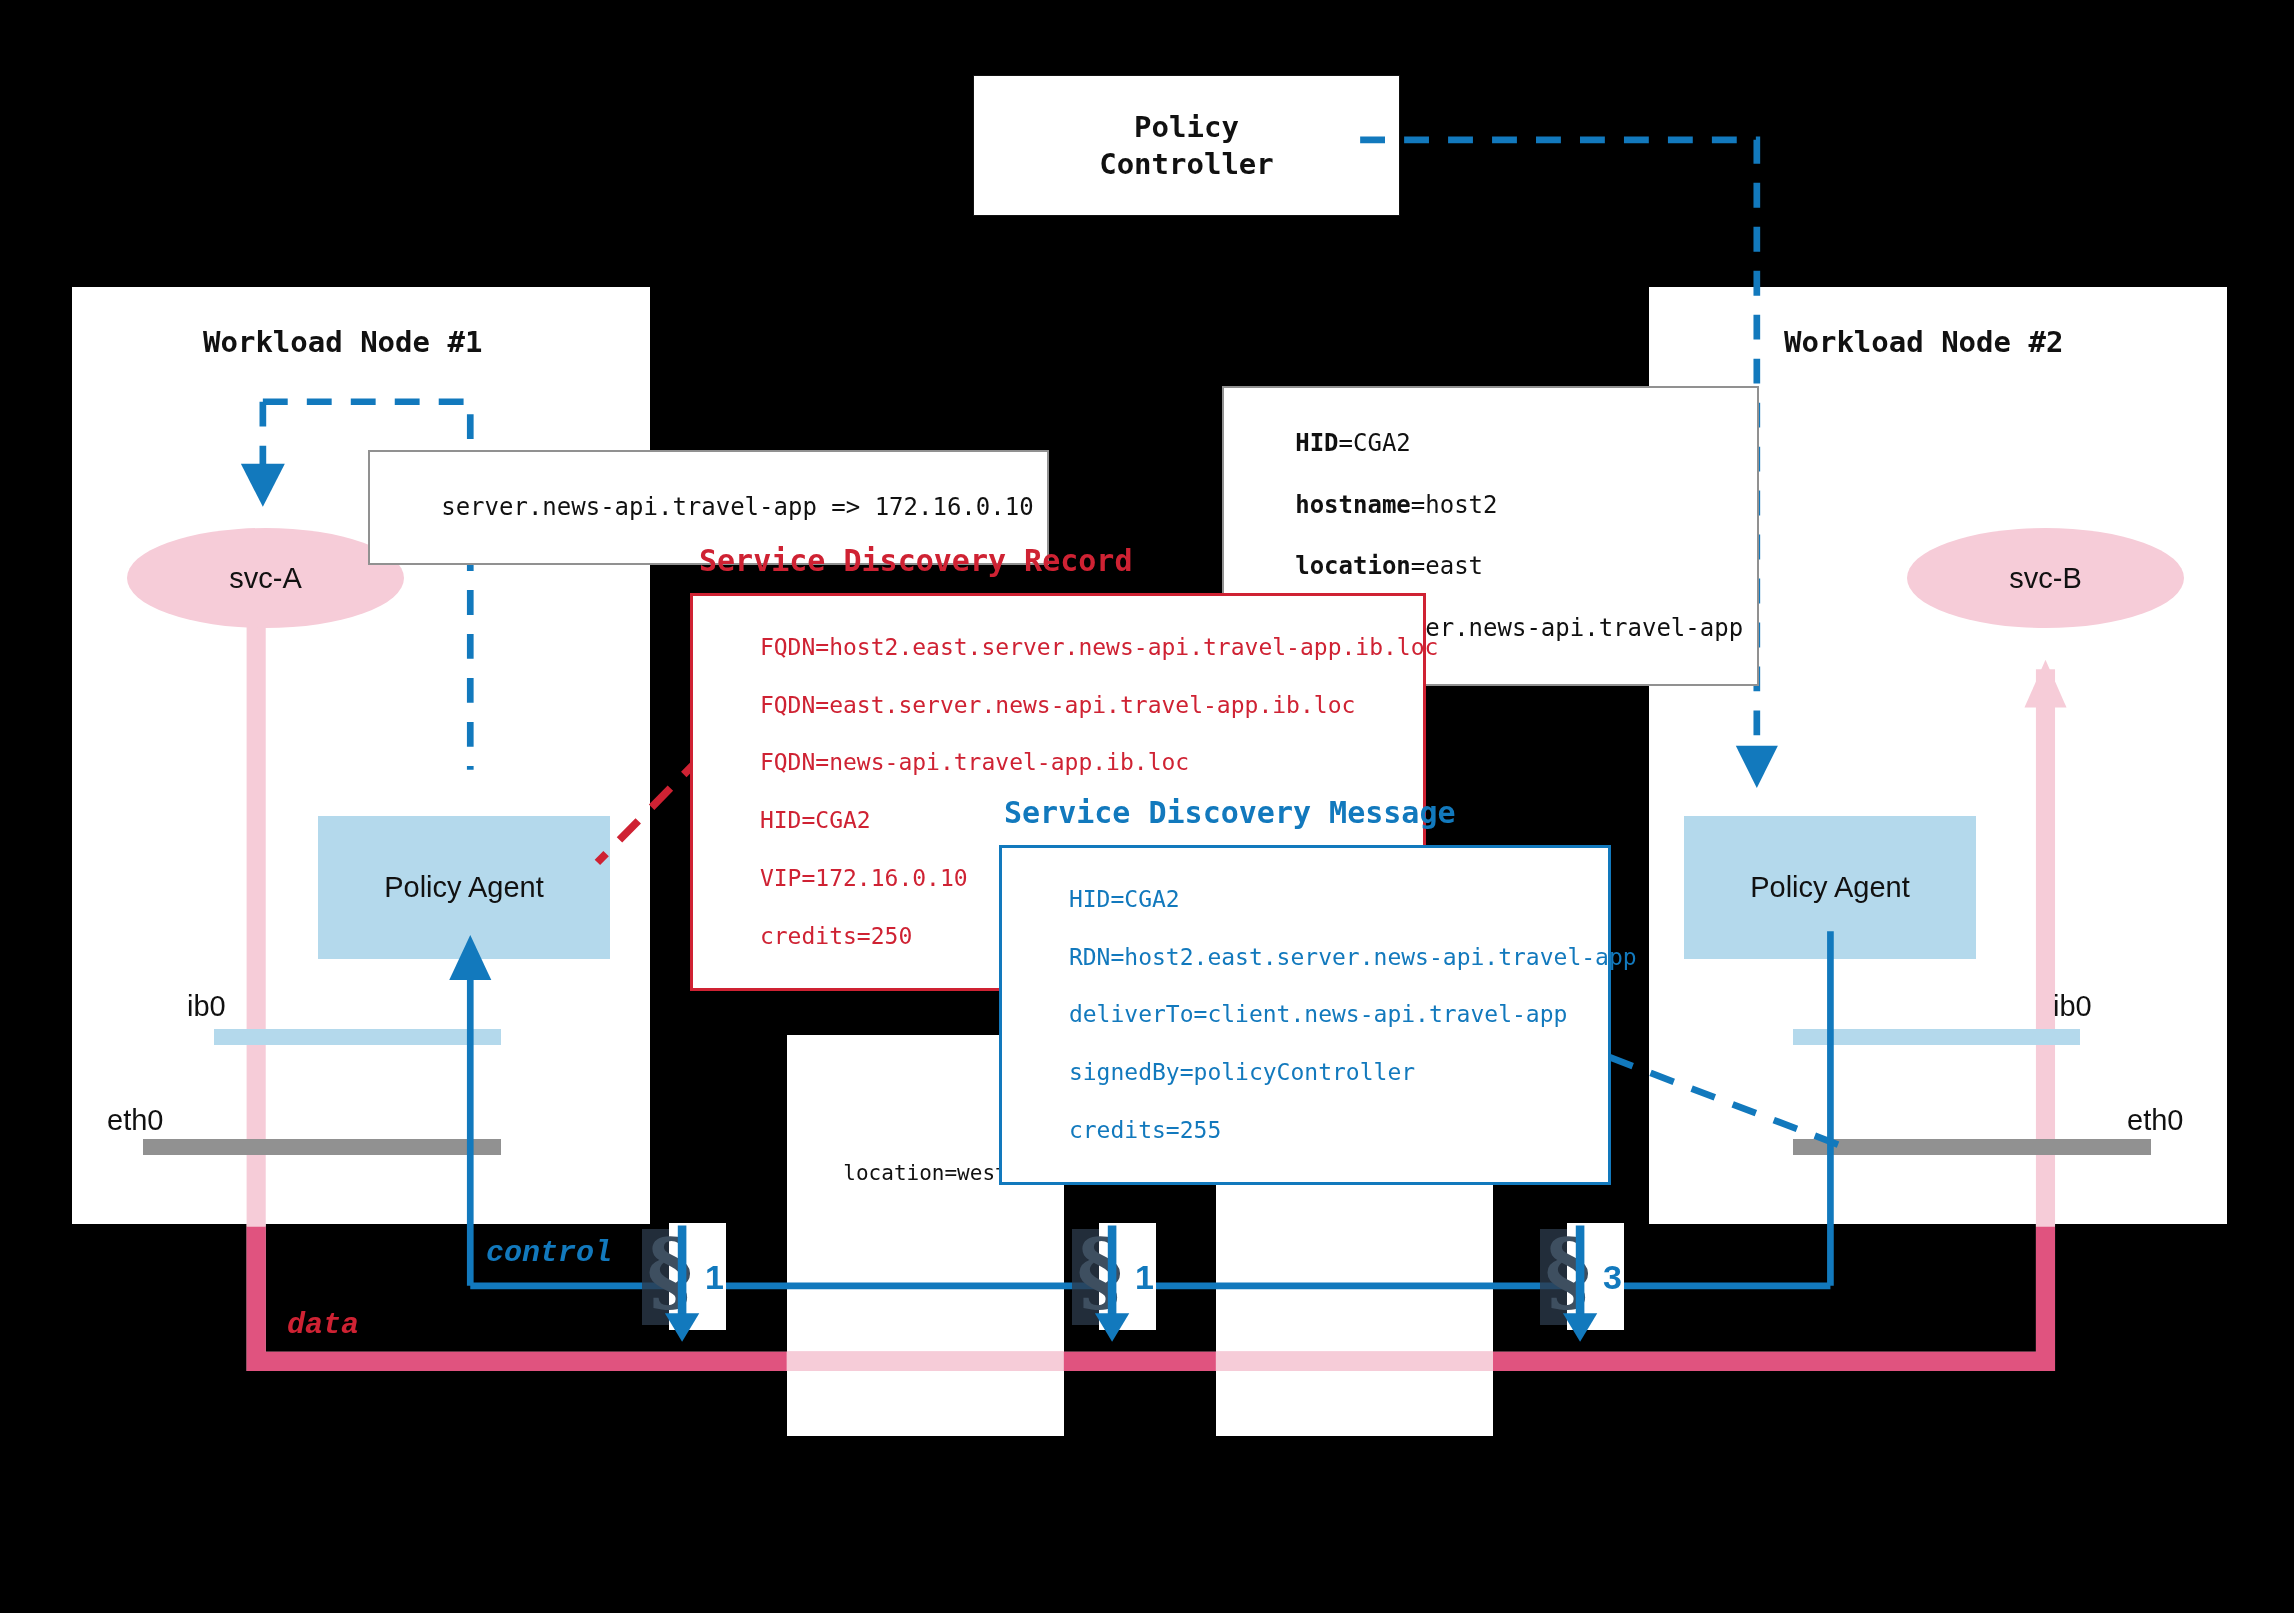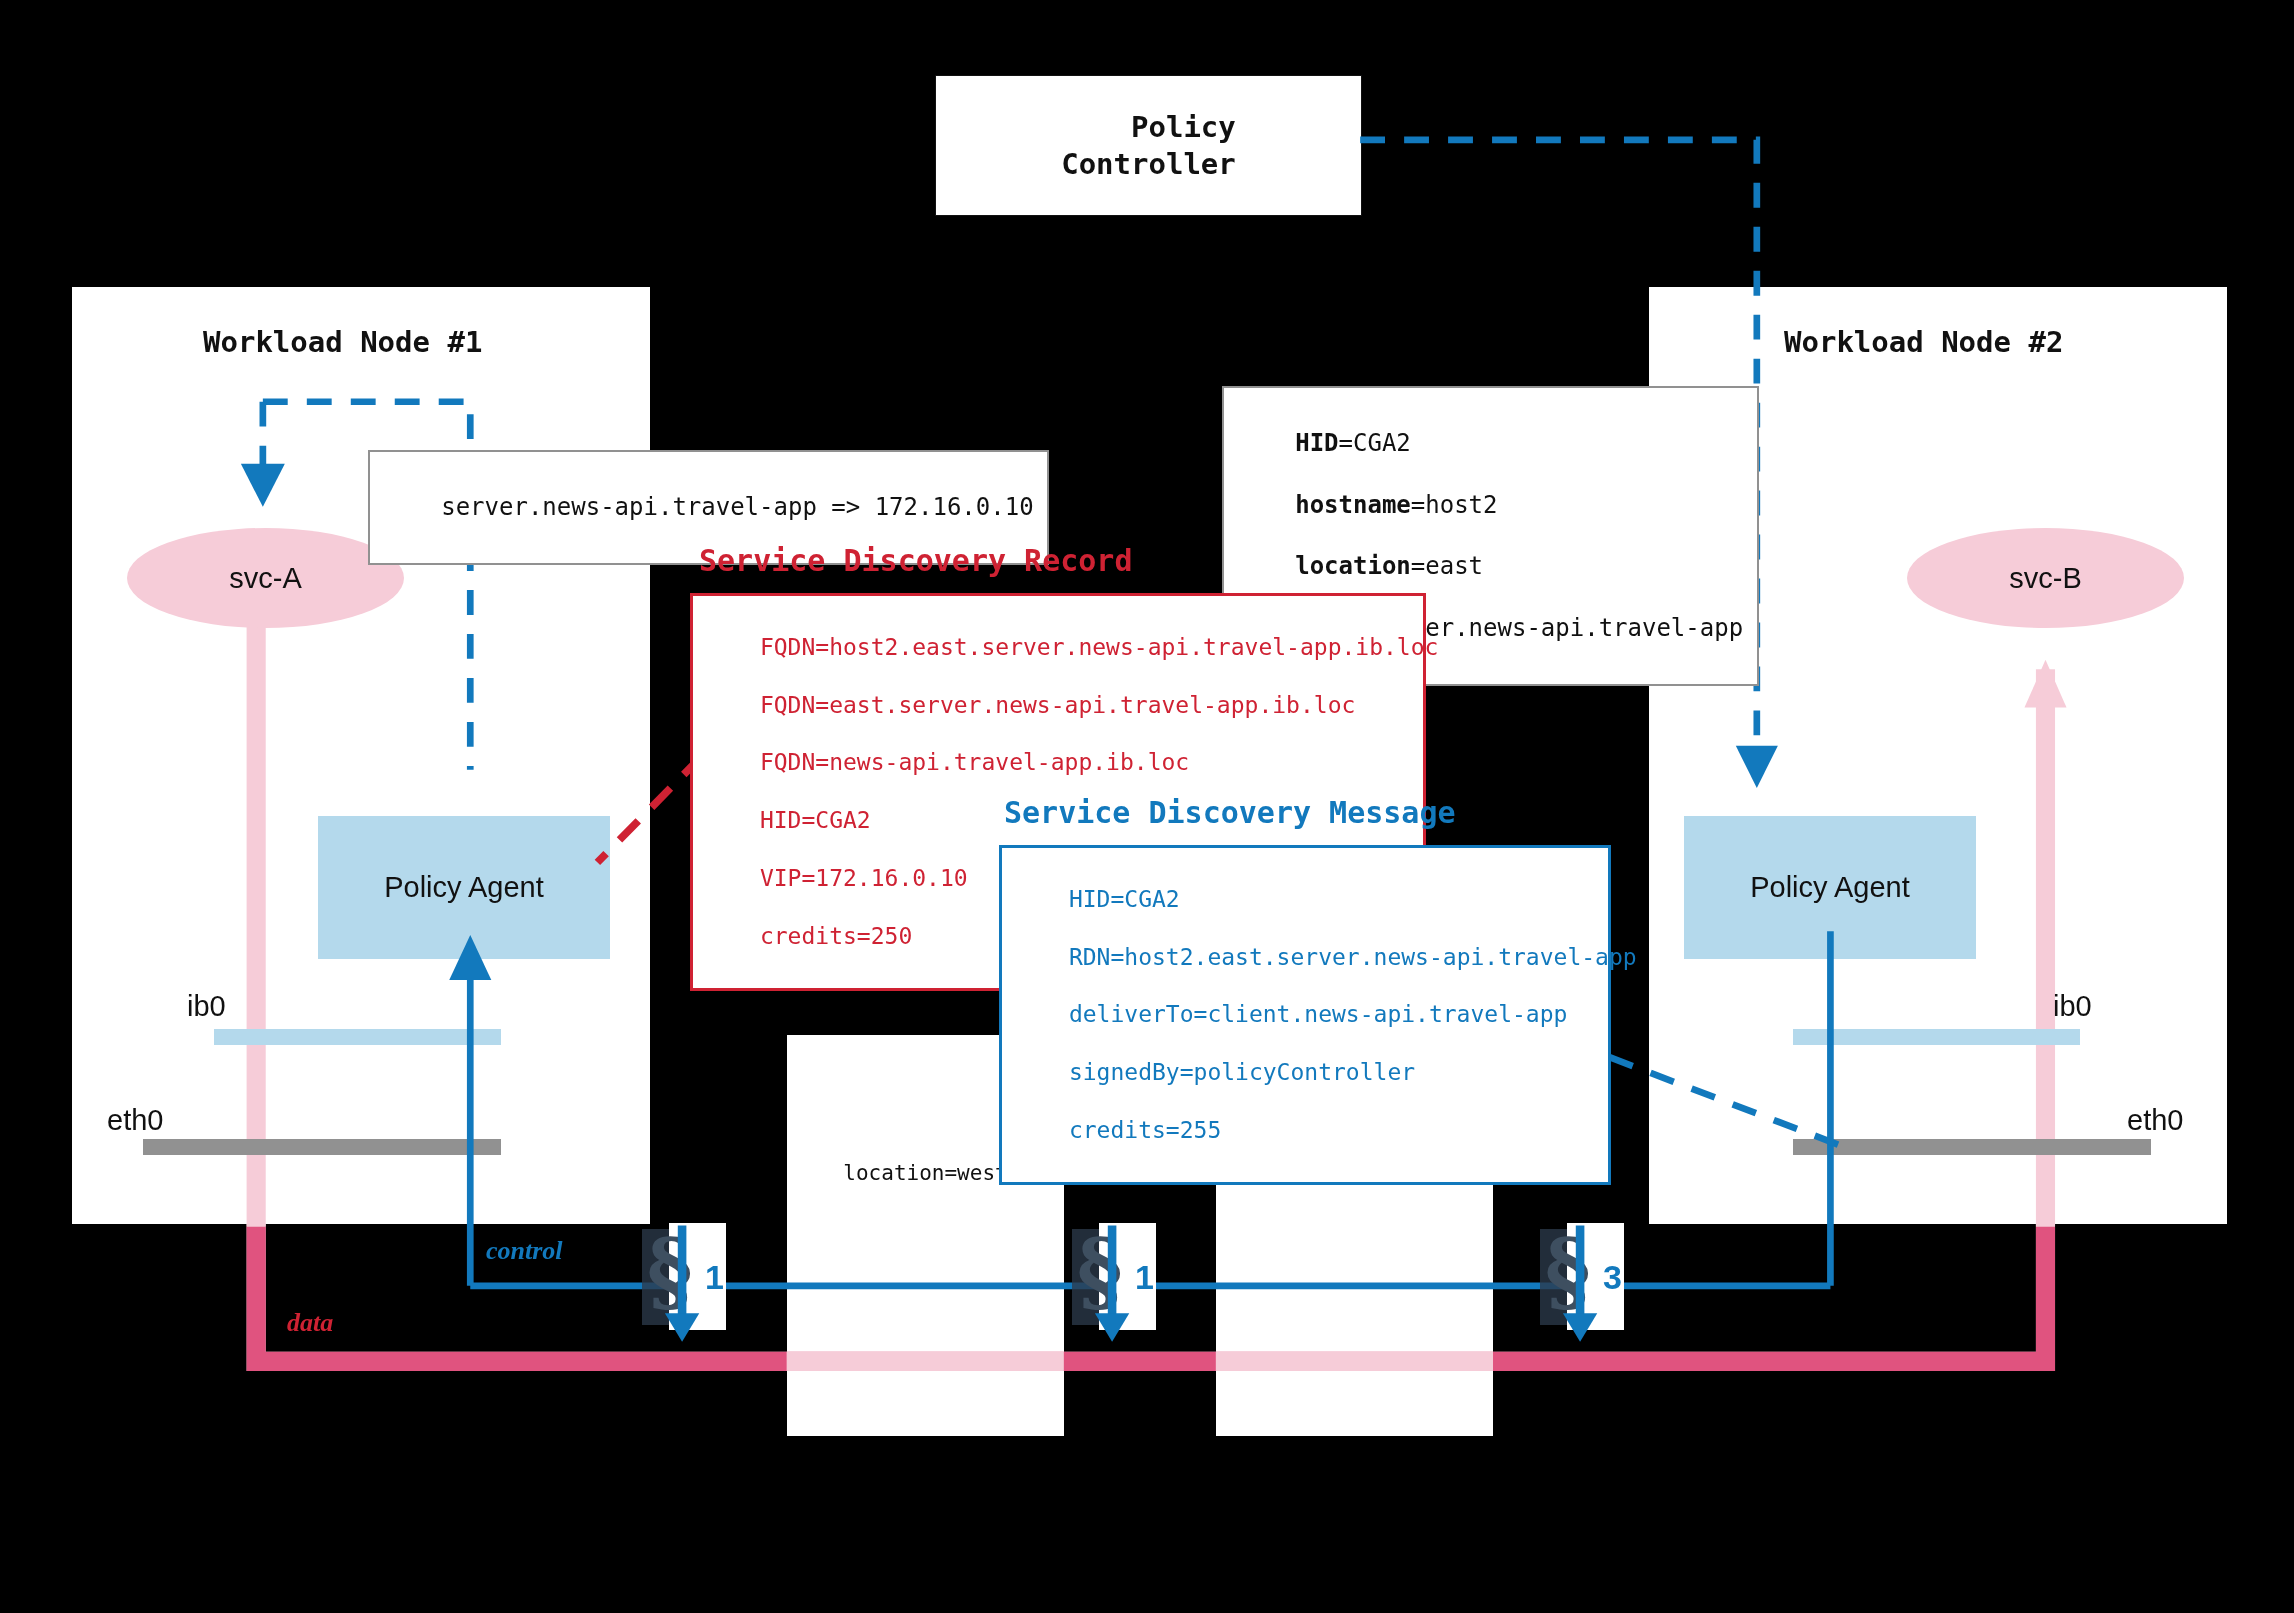--- a/index.html
+++ b/index.html
@@ -35,22 +35,22 @@
             font-weight:bold;font-size:30px;color:#cf2233;white-space:nowrap;}
   .bluetitle{position:absolute;font-family:"DejaVu Sans Mono","Liberation Mono",monospace;
              font-weight:bold;font-size:30px;color:#1279bd;white-space:nowrap;}
   .redbox{position:absolute;background:#fff;border:3.8px solid #cf2233;
           font-family:"DejaVu Sans Mono","Liberation Mono",monospace;font-size:23px;
           color:#cf2233;white-space:pre;padding:7.6px 11.5px;line-height:1.26;}
   .bluebox{position:absolute;background:#fff;border:3.8px solid #1279bd;
            font-family:"DejaVu Sans Mono","Liberation Mono",monospace;font-size:23px;
            color:#1279bd;white-space:pre;padding:7.6px 11.5px;line-height:1.26;}
   .redbox b,.bluebox b{font-weight:normal;}
-  .flabel{position:absolute;font-family:Liberation Serif, serif;
-          font-style:italic;font-weight:bold;font-size:26px;white-space:nowrap;}
+  .flabel{position:absolute;font-family:Liberation Mono, monospace;
+          font-style:italic;font-weight:bold;font-size:30px;white-space:nowrap;}
   .swnum{position:absolute;font-family:"Liberation Sans","DejaVu Sans",sans-serif;
          font-weight:bold;font-size:34px;color:#1279bd;}
   svg.ov{position:absolute;left:0;top:0;width:2294px;height:1614px;overflow:visible;}
 </style>
 </head>
 <body>
 
 <div id="stage">
 
   <svg class="ov" viewBox="0 0 2400 1688" width="2294" height="1614">
@@ -101,21 +101,21 @@
   <div class="iflabel" style="left:187px;top:990px;">ib0</div>
   <div class="ibbar" style="left:214px;top:1029px;width:287px;"></div>
   <div class="iflabel" style="left:107px;top:1104px;">eth0</div>
   <div class="ethbar" style="left:143px;top:1139px;width:358px;"></div>
 
   <div class="iflabel" style="left:2053px;top:990px;">ib0</div>
   <div class="ibbar" style="left:1793px;top:1029px;width:287px;"></div>
   <div class="iflabel" style="left:2127px;top:1104px;">eth0</div>
   <div class="ethbar" style="left:1793px;top:1139px;width:358px;"></div>
 
-  <div class="pbox" style="left:935px;top:75px;width:425px;height:139px;text-align:right;">
+  <div class="pbox" style="left:973px;top:75px;width:425px;height:139px;">
     <span>Policy
 Controller</span>
   </div>
 
   <svg class="ov" viewBox="0 0 2400 1688" width="2294" height="1614">
 
     <path d="M 1423 146 L 1838 146 L 1838 810" stroke="#1279bd" stroke-width="7" stroke-dasharray="26 20" fill="none"></path>
     <polygon points="1838,824 1816,780 1860,780" fill="#1279bd"></polygon>
 
     <path d="M 275 420 L 492 420 L 492 805" stroke="#1279bd" stroke-width="7" stroke-dasharray="26 20" fill="none"></path>

